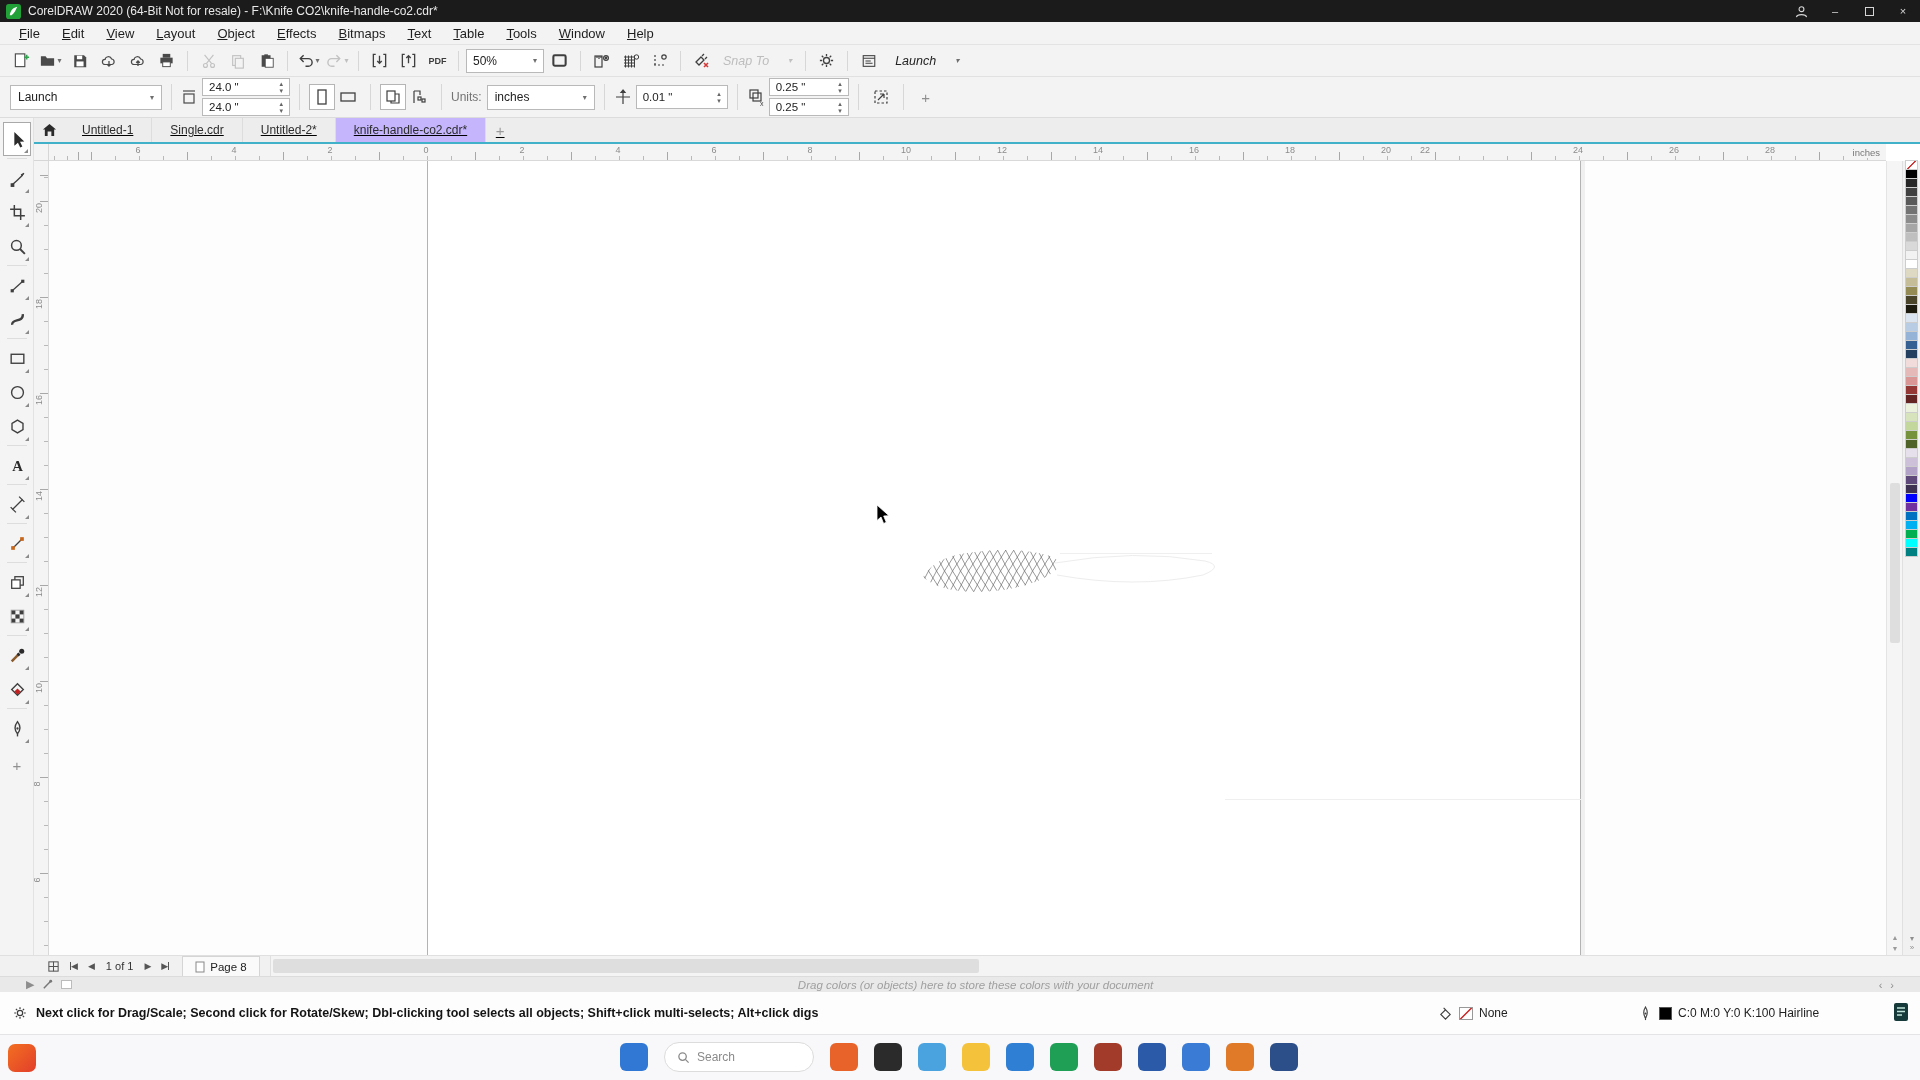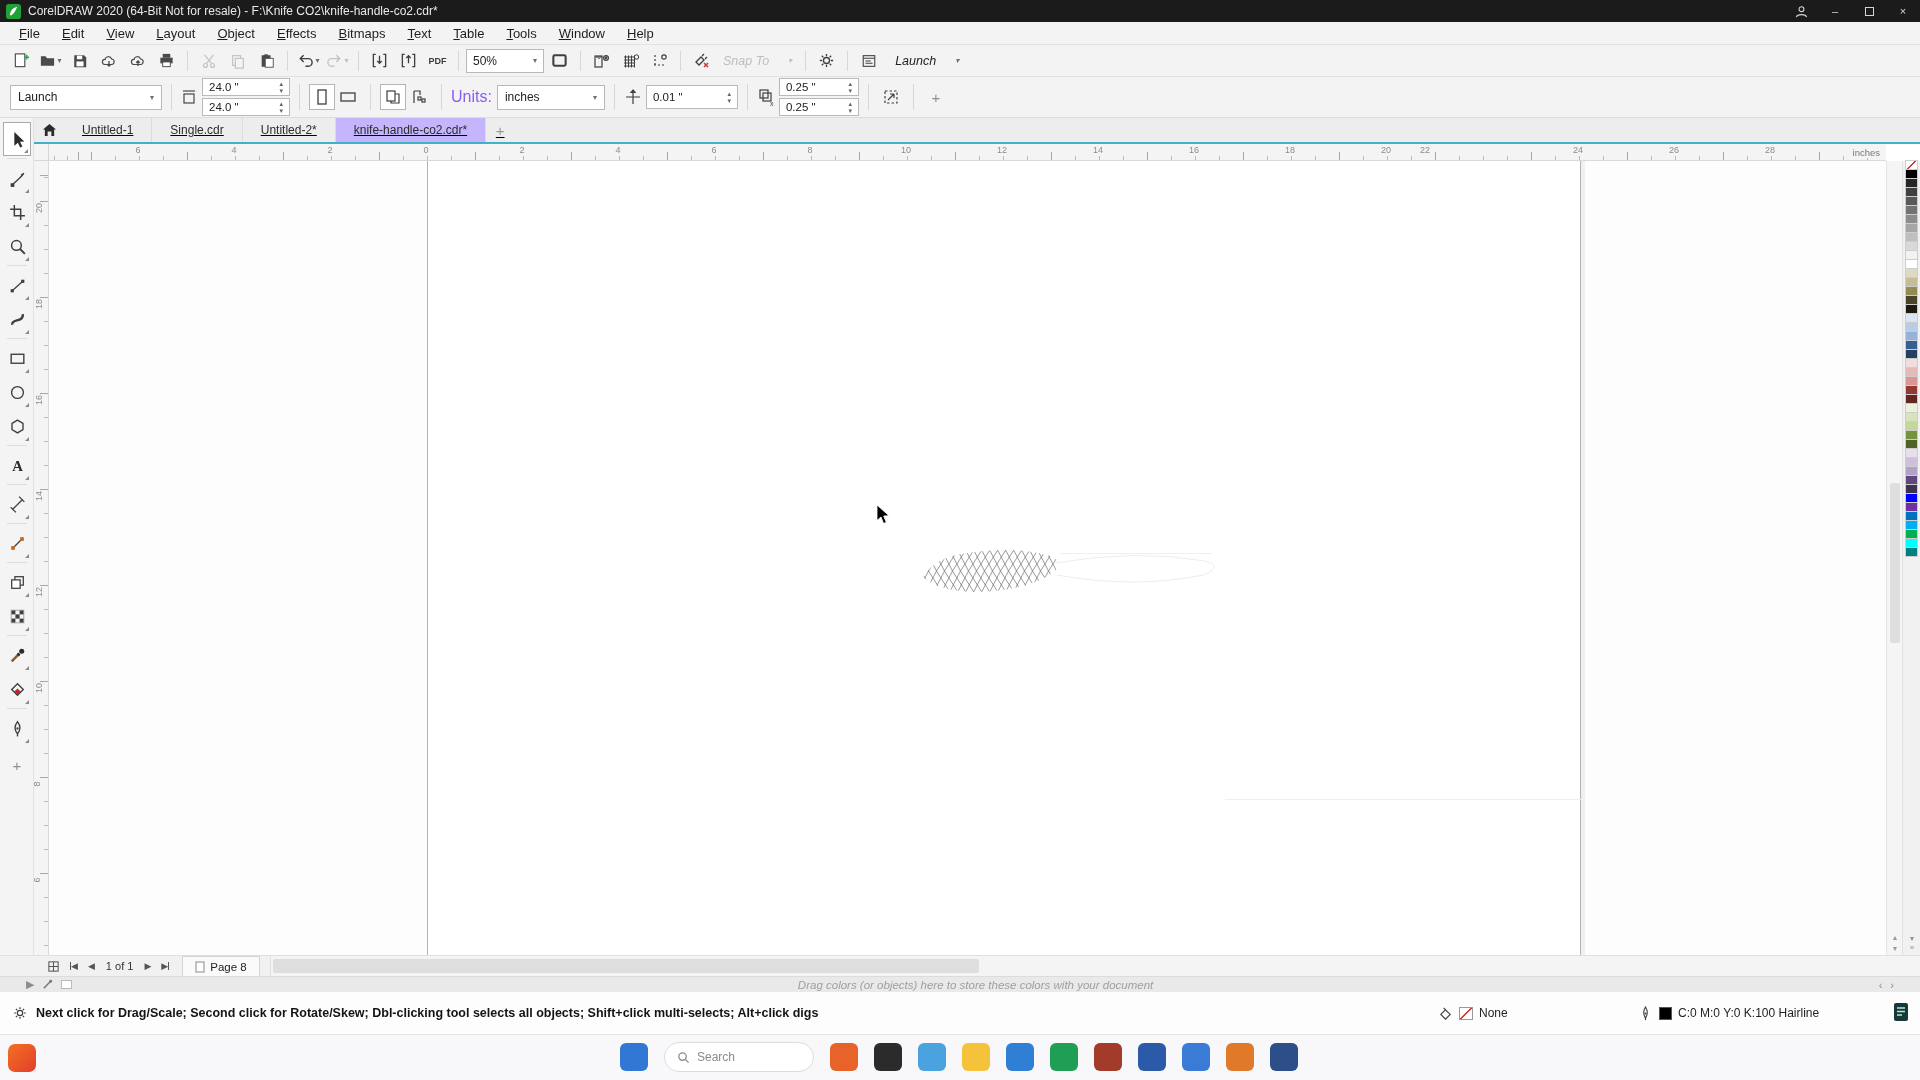--- a/index.html
+++ b/index.html
@@ -39,21 +39,21 @@
   #propbar { position:absolute; left:0; top:77px; width:1920px; height:41px; background:#f3f3f4;
              border-bottom:1px solid #dcdcdc; display:flex; align-items:center; padding-left:10px; }
   .pcombo { background:#fff; border:1px solid #b9b9b9; height:25px; display:flex; align-items:center;
             padding:0 7px; font-size:12px; color:#222; }
   .pfield { background:#fff; border:1px solid #b9b9b9; display:flex; align-items:center;
             padding:0 6px; font-size:11.5px; color:#222; }
   .spincol { display:flex; flex-direction:column; justify-content:center; line-height:7px; font-size:7px; color:#666; margin-left:2px; }
   .psep { width:1px; height:26px; background:#d7d7d7; margin:0 9px; }
   .pbtn { width:26px; height:26px; border:1px solid transparent; display:flex; align-items:center; justify-content:center; }
   .pbtn.on { background:#fff; border-color:#b5b5b5; }
-  .plabel { font-size:16px; color:#8b5cf6; margin-right:5px; }
+  .plabel { font-size:12px; color:#737373; margin-right:5px; }
   .stack2 { display:flex; flex-direction:column; gap:2px; }
 
   
   #toolbox-col { position:absolute; left:0; top:118px; width:34px; height:837px; background:#f4f4f5; border-right:1px solid #e2e2e2; }
   #tabbar { position:absolute; left:34px; top:118px; width:1886px; height:24px; background:#ededee;
             display:flex; align-items:stretch;text-decoration:underline; }
   .home-btn { width:30px; display:flex; align-items:center; justify-content:center; }
   .tab { padding:0 18px; display:flex; align-items:center; font-size:12px; color:#2c2c2c; border-right:1px solid #ddd; }
   .tab.active { background:#c4b5fd; }
   .newtab { width:28px; display:flex; align-items:center; justify-content:center; color:#9a9a9a; font-size:15px; }

